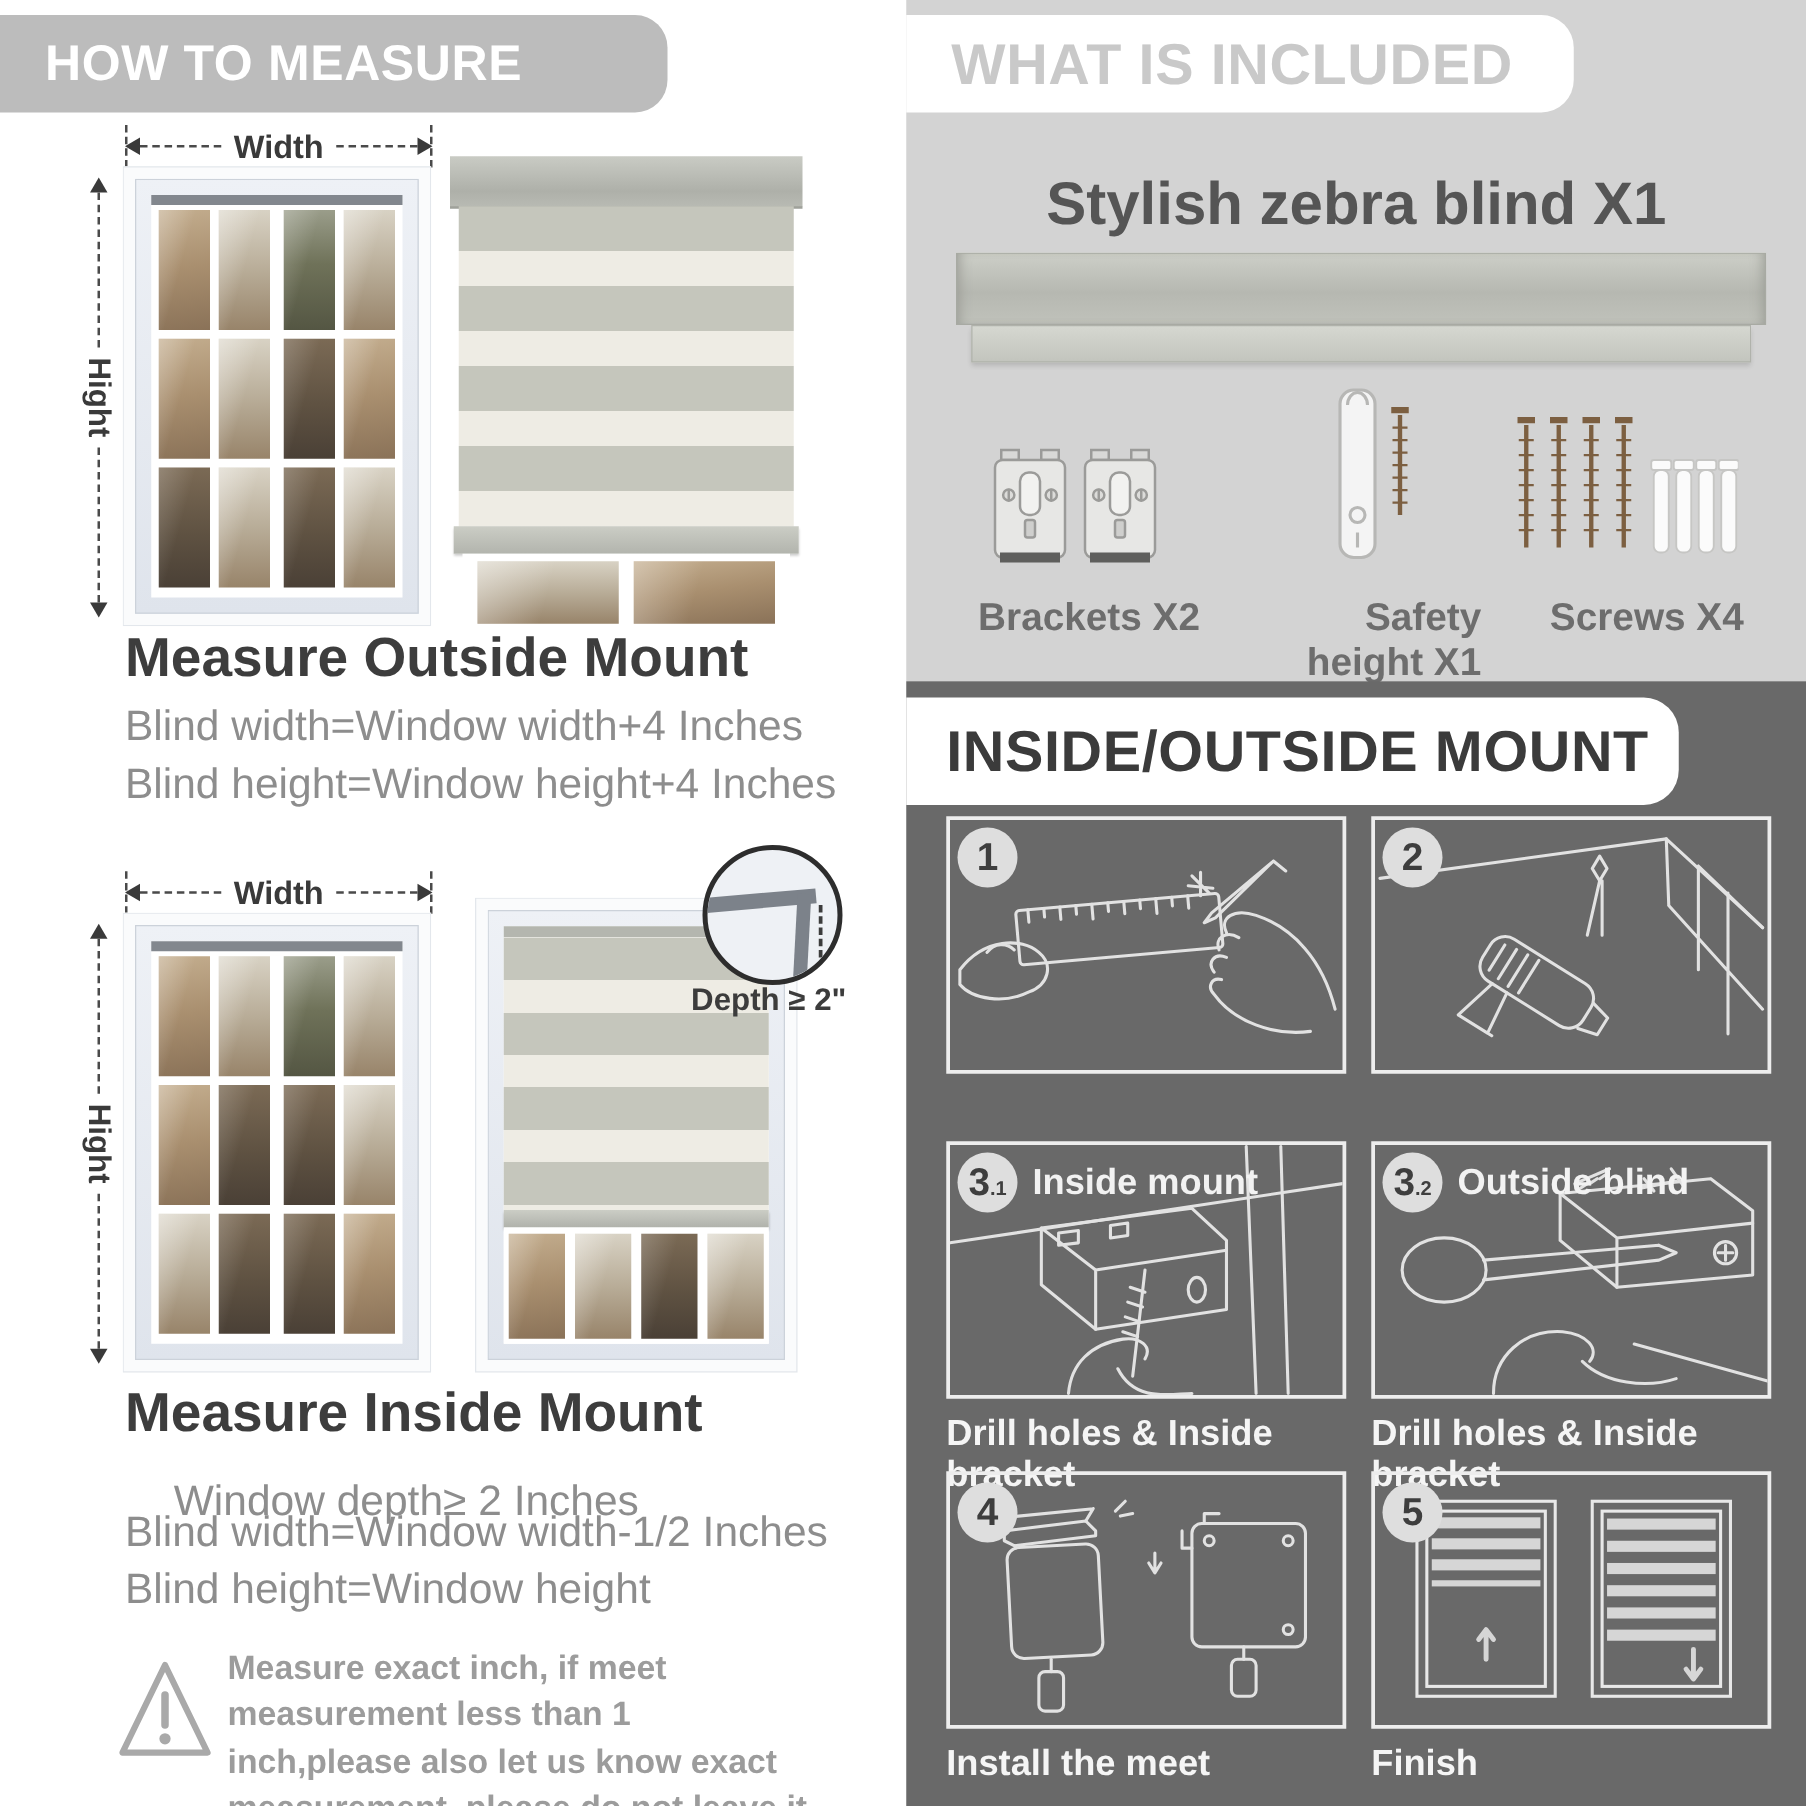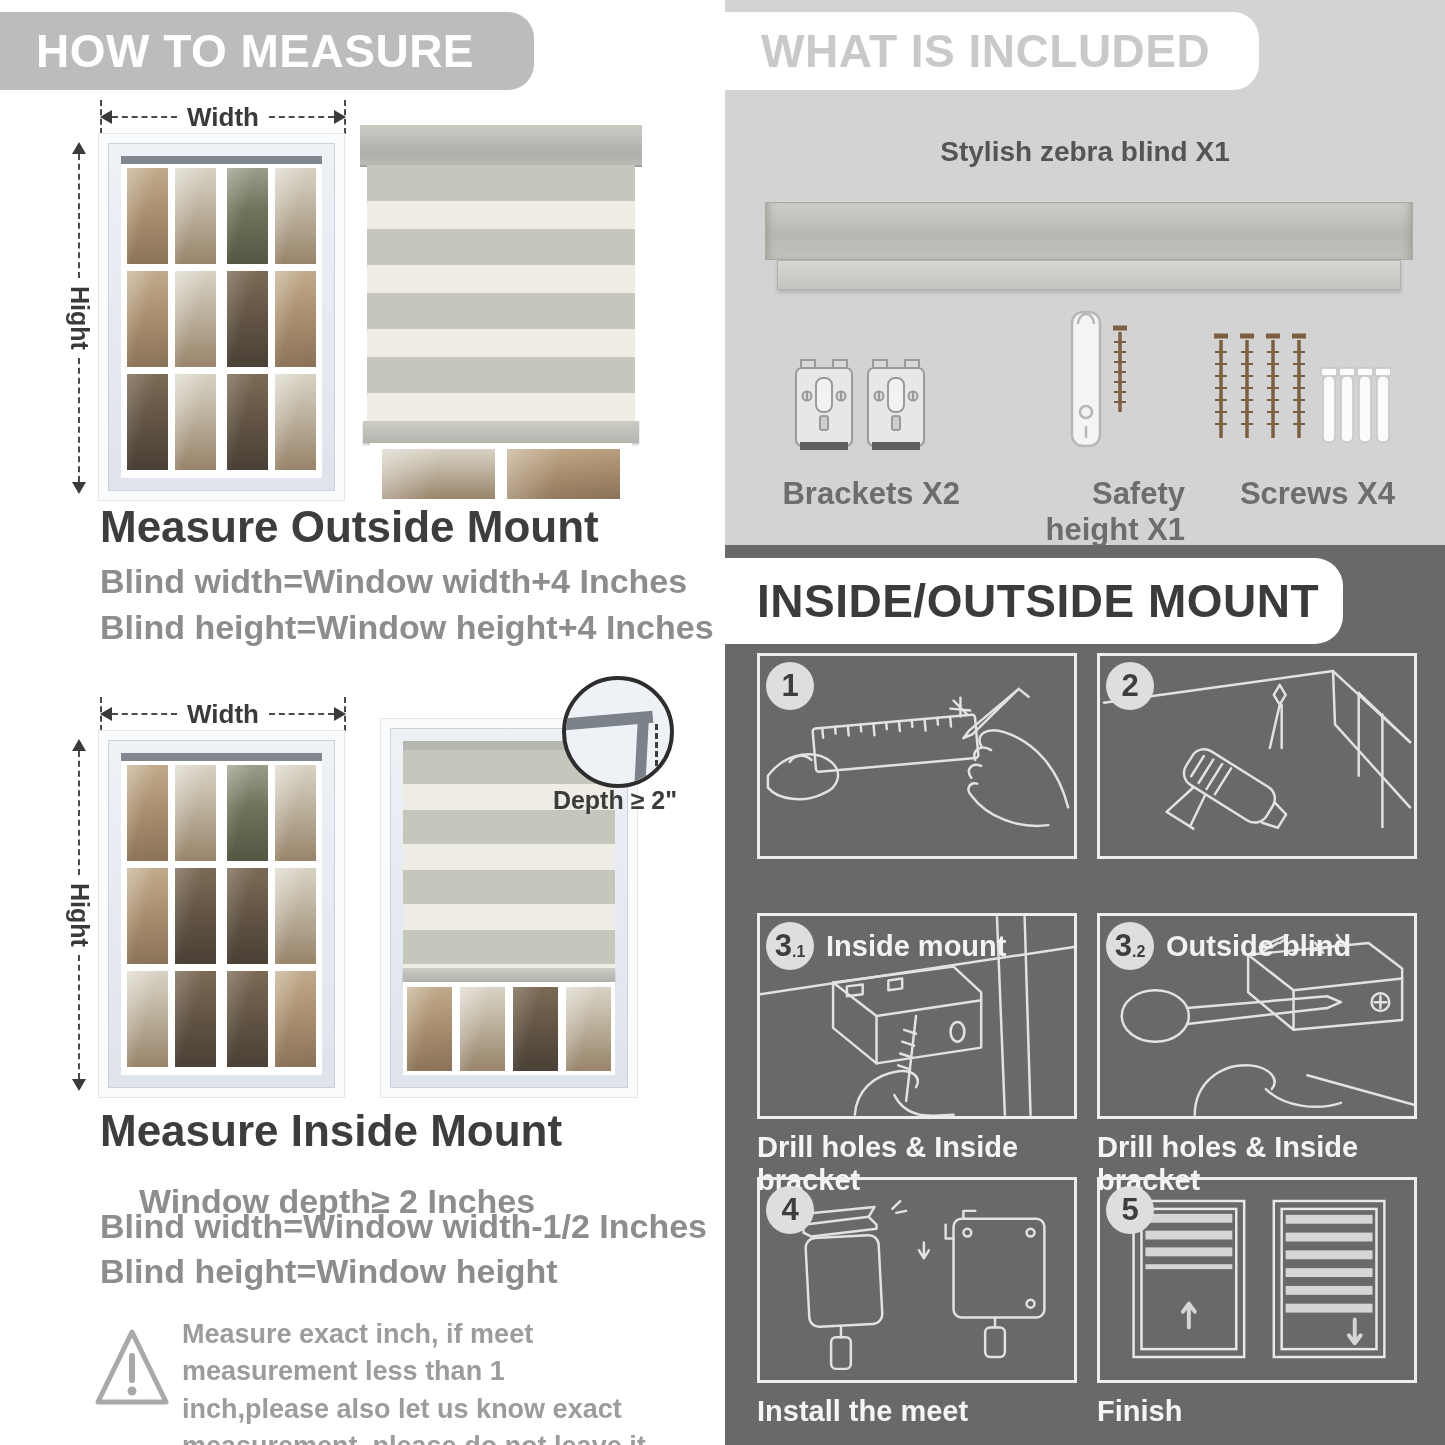--- a/index.html
+++ b/index.html
@@ -1,31 +1,31 @@
 <!DOCTYPE html>
 <html><head>
 <meta charset="utf-8">
 <style>
   html,body{margin:0;padding:0;}
   #root{position:relative;width:1445px;height:1445px;background:#ffffff;overflow:hidden;
         font-family:"Liberation Sans",sans-serif;}
   
   .banner{position:absolute;display:flex;align-items:center;font-weight:bold;letter-spacing:.5px;}
   .banner-left{left:0;top:12px;width:498px;height:78px;background:#bcbcbc;color:#ffffff;
-               border-radius:0 26px 26px 0;font-size:46px;padding-left:36px;}
+               border-radius:0 26px 26px 0;font-size:40px;padding-left:36px;}
   .banner-included{left:0;top:12px;width:498px;height:78px;background:#ffffff;color:#c9c9c9;
                border-radius:0 26px 26px 0;font-size:46px;padding-left:36px;}
   .banner-mount{left:0;top:13px;width:586px;height:86px;background:#ffffff;color:#3b3b3b;
                border-radius:0 28px 28px 0;font-size:46px;padding-left:32px;}
   
   .sec-included{position:absolute;left:725px;top:0;width:720px;height:545px;background:#d3d3d3;}
   .sec-mount{position:absolute;left:725px;top:545px;width:720px;height:900px;background:#696969;}
   
   .h-measure{position:absolute;left:100px;color:#3d3d3d;font-weight:bold;font-size:44px;}
-  .formula{position:absolute;left:100px;color:#8d8d8d;font-weight:bold;font-size:34px;}
+  .formula{position:absolute;left:100px;color:#8d8d8d;font-weight:normal;font-size:34px;}
   .warn-text{position:absolute;left:182px;top:1316px;width:472px;color:#9c9c9c;
              font-weight:600;font-size:27px;line-height:1.38;}
   
   .winfig{position:absolute;background:#fafbfc;box-shadow:0 0 0 1px #e3e7ec inset;}
   .frame{position:absolute;left:10px;top:10px;right:10px;bottom:10px;
          background:linear-gradient(180deg,#eef1f6,#dfe4ec);box-shadow:0 0 0 1px #ccd2da inset;}
   .opening{position:absolute;left:13px;top:13px;right:13px;bottom:13px;background:#ffffff;}
   .headstrip{position:absolute;left:0;top:0;right:0;height:8px;background:#82878e;}
   .doors{position:absolute;left:6px;top:12px;right:6px;bottom:8px;display:flex;gap:11px;}
   .door{flex:1;display:grid;grid-template-columns:1fr 1fr;grid-template-rows:1fr 1fr 1fr;gap:7px;}
@@ -72,21 +72,21 @@
   .dim-h .lbl{font-weight:bold;font-size:25px;color:#3a3a3a;writing-mode:vertical-rl;padding:8px 0;}
   
   .mag{position:absolute;width:104px;height:104px;border-radius:50%;border:4px solid #2d2d2d;
        background:#eef1f5;overflow:hidden;}
   .mag .m1{position:absolute;left:-12%;top:34%;width:95%;height:12%;background:#7c828a;transform:rotate(-5deg);}
   .mag .m2{position:absolute;right:22%;top:34%;width:11%;height:75%;background:#7c828a;transform:rotate(3deg);}
   .mag .m3{position:absolute;right:12%;top:42%;height:58%;border-left:3px dashed #3c3c3c;}
   .depth-lbl{position:absolute;font-weight:bold;font-size:25px;color:#3c3c3c;text-align:center;}
   
   .product-title{position:absolute;left:0;top:136px;width:720px;text-align:center;
-      font-weight:bold;font-size:28px;color:#555555;}
+      font-weight:bold;font-size:48px;color:#555555;}
   .rail-main{position:absolute;left:40px;top:202px;width:648px;height:58px;
       background:linear-gradient(180deg,#cdcfc8,#b6b8b1 55%,#c0c2bb);
       box-shadow:0 0 0 1px #a8aaa3 inset, inset 8px 0 10px -6px #979992, inset -8px 0 10px -6px #979992;}
   .rail-sub{position:absolute;left:52px;top:260px;width:624px;height:30px;
       background:linear-gradient(180deg,#d6d8d1,#c2c4bd);
       box-shadow:0 0 0 1px #b0b2ab inset, 0 3px 4px rgba(0,0,0,.15);}
   .item{position:absolute;text-align:right;}
   .item .icons{height:136px;display:flex;align-items:flex-end;justify-content:center;gap:10px;}
   .item .ilabel{margin-top:18px;font-weight:bold;font-size:31px;color:#6d6d6d;}
   

